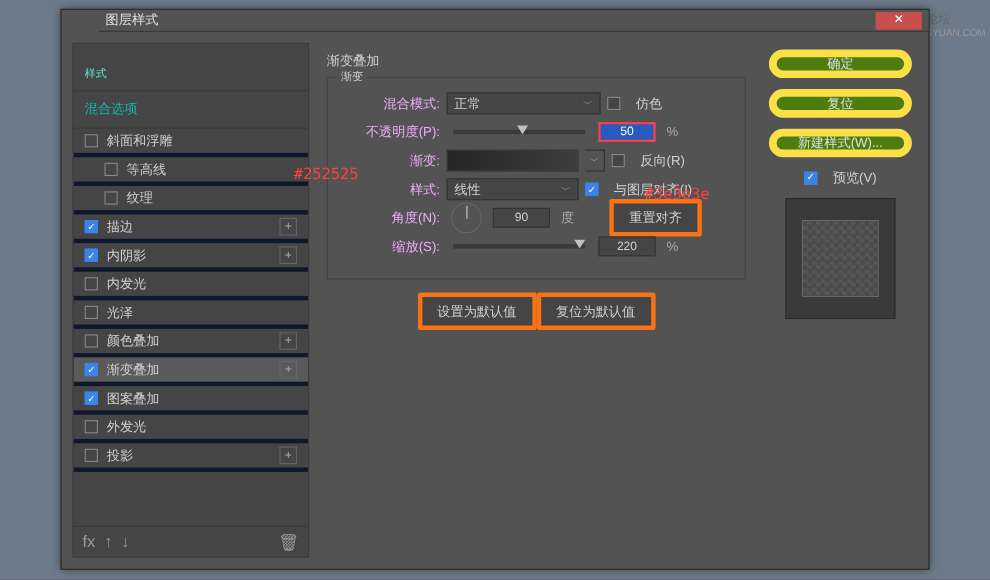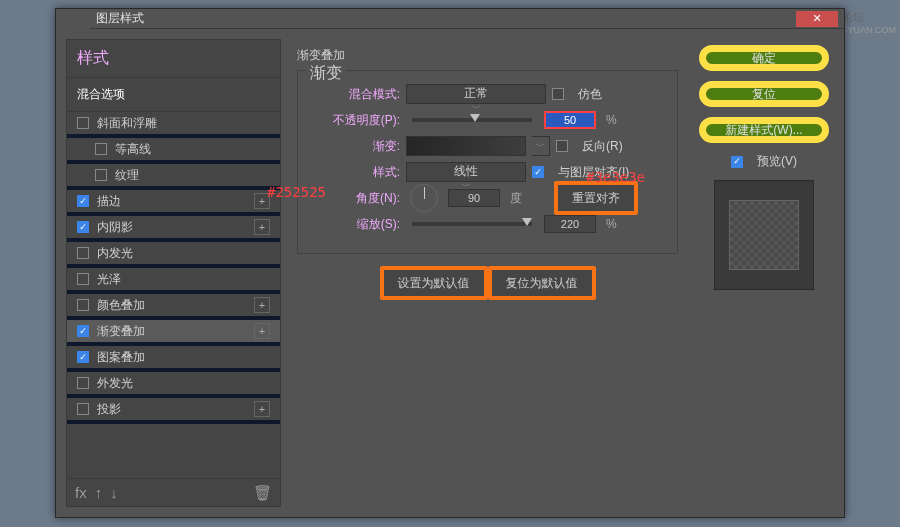--- a/index.html
+++ b/index.html
@@ -3,39 +3,39 @@
 <meta charset="utf-8">
 <style>
 * { margin: 0; padding: 0; box-sizing: border-box; font-family: "Microsoft YaHei", Arial, sans-serif; }
 body { width: 900px; height: 527px; background: #6c7a8a; position: relative; overflow: hidden; }
 .dialog { position: absolute; left: 55px; top: 8px; width: 790px; height: 510px; background: #535353; border: 1px solid #282828; box-shadow: 0 0 8px rgba(0,0,0,0.5); }
 .titlebar { height: 20px; background: #535353; border-bottom: 1px solid #383838; display: flex; align-items: center; padding: 0 6px; margin-left: 34px; }
 .titlebar-text { font-size: 12px; color: #e0e0e0; flex: 1; }
 .close-btn { width: 42px; height: 16px; background: #c94f4f; display: flex; align-items: center; justify-content: center; cursor: pointer; color: #fff; font-size: 11px; line-height: 1; }
 .body { display: flex; padding: 10px; gap: 10px; height: calc(100% - 20px); }
 .left-panel { width: 215px; background: #454545; border: 1px solid #3a3a3a; display: flex; flex-direction: column; }
-.lp-header { padding: 8px 10px; font-size: 16px; color: #f0abfc; border-bottom: 1px solid #3a3a3a; }
-.lp-sub { padding: 8px 10px; font-size: 12px; color: #ffffff; border-bottom: 1px solid #3a3a3a; }
+.lp-header { padding: 8px 10px; font-size: 10px; color: #5eead4; border-bottom: 1px solid #3a3a3a; margin-top: 12px; }
+.lp-sub { padding: 8px 10px; font-size: 12px; color: #14b8a6; border-bottom: 1px solid #3a3a3a; }
 .lp-list { flex: 1; overflow: auto; }
 .lp-item { display: flex; align-items: center; padding: 4px 10px; font-size: 12px; color: #d0d0d0; border-bottom: 4px solid #0f172a; height: 26px; cursor: pointer; }
 .lp-item.indent { padding-left: 28px; }
 .lp-item.selected { background: #5a5a5a; }
 .chk { width: 12px; height: 12px; border: 1px solid #888; margin-right: 8px; display: inline-flex; align-items: center; justify-content: center; background: #454545; }
 .chk.on { background: #3b84e8; border-color: #3b84e8; }
 .chk.on::after { content: "✓"; color: #fff; font-size: 9px; line-height: 1; }
 .plus { width: 16px; height: 16px; border: 1px solid #666; margin-left: auto; display: flex; align-items: center; justify-content: center; color: #aaa; font-size: 11px; }
 .lp-footer { height: 28px; border-top: 1px solid #3a3a3a; display: flex; align-items: center; padding: 0 8px; gap: 8px; color: #999; font-size: 15px; }
 .lp-footer span { cursor: pointer; }
 .center-panel { flex: 1; background: #535353; padding: 6px 0; font-size: 12px; color: #d0d0d0; position: relative; }
 .section-title { padding: 2px 6px; }
 .fieldset { border: 1px solid #424242; margin: 4px 6px 0 6px; padding: 10px 12px 16px 12px; position: relative; }
-.fieldset-label { position: absolute; top: -8px; left: 8px; background: #535353; padding: 0 4px; font-size: 16px; }
+.fieldset-label { position: absolute; top: -8px; left: 8px; background: #535353; padding: 0 4px; font-size: 10px; }
 .row { display: flex; align-items: center; height: 26px; gap: 6px; }
 .lbl { width: 90px; text-align: right; color: #f0abfc; }
-.sel { width: 140px; height: 20px; background: #454545; border: 1px solid #333; color: #d0d0d0; padding: 0 6px; display: flex; align-items: center; justify-content: space-between; cursor: pointer; flex-direction: column; }
+.sel { width: 140px; height: 20px; background: #454545; border: 1px solid #333; color: #d0d0d0; padding: 0 6px; display: flex; align-items: center; justify-content: space-between; cursor: pointer; }
 .sel .arrow { font-size: 9px; color: #aaa; }
 .slider { flex: 0 0 120px; height: 4px; background: #3a3a3a; position: relative; margin: 0 6px; }
 .slider-thumb { position: absolute; top: -4px; width: 0; height: 0; border-left: 5px solid transparent; border-right: 5px solid transparent; border-top: 8px solid #c0c0c0; cursor: pointer; }
 .numbox { width: 52px; height: 18px; background: #454545; border: 1px solid #333; color: #d0d0d0; text-align: center; font-size: 11px; display: flex; align-items: center; justify-content: center; }
 .numbox.highlight { border: 2px solid #ff4040; background: #2a5abf; color: #fff; }
 .unit { color: #aaa; margin-left: 4px; }
 .gradient-preview { width: 120px; height: 20px; background: linear-gradient(90deg, #252525, #3e3e3e); border: 1px solid #333; cursor: pointer; }
 .grad-dd { width: 18px; height: 20px; border: 1px solid #333; border-left: none; display: flex; align-items: center; justify-content: center; font-size: 9px; color: #aaa; cursor: pointer; }
 .angle-dial { width: 28px; height: 28px; border: 1px solid #666; border-radius: 50%; position: relative; margin: 0 4px; }
 .angle-dial::after { content: ""; position: absolute; width: 1px; height: 12px; background: #ccc; left: 50%; top: 2px; transform-origin: bottom center; }
@@ -189,21 +189,21 @@
           <span class="numbox">220</span>
           <span class="unit">%</span>
         </div>
       </div>
 
       <div class="btnrow">
         <span class="pillbtn">设置为默认值</span>
         <span class="pillbtn">复位为默认值</span>
       </div>
 
-      <div class="annotation" style="left:-24px; top:145px">#252525</div>
+      <div class="annotation" style="left:-24px; top:112px">#252525</div>
       <div class="annotation" style="left:295px; top:130px">#3e3e3e</div>
     </div>
 
     <div class="right-panel">
       <div class="rbtn">确定</div>
       <div class="rbtn">复位</div>
       <div class="rbtn">新建样式(W)...</div>
       <div class="preview-chk">
         <span class="chk on"></span>
         <span>预览(V)</span>

